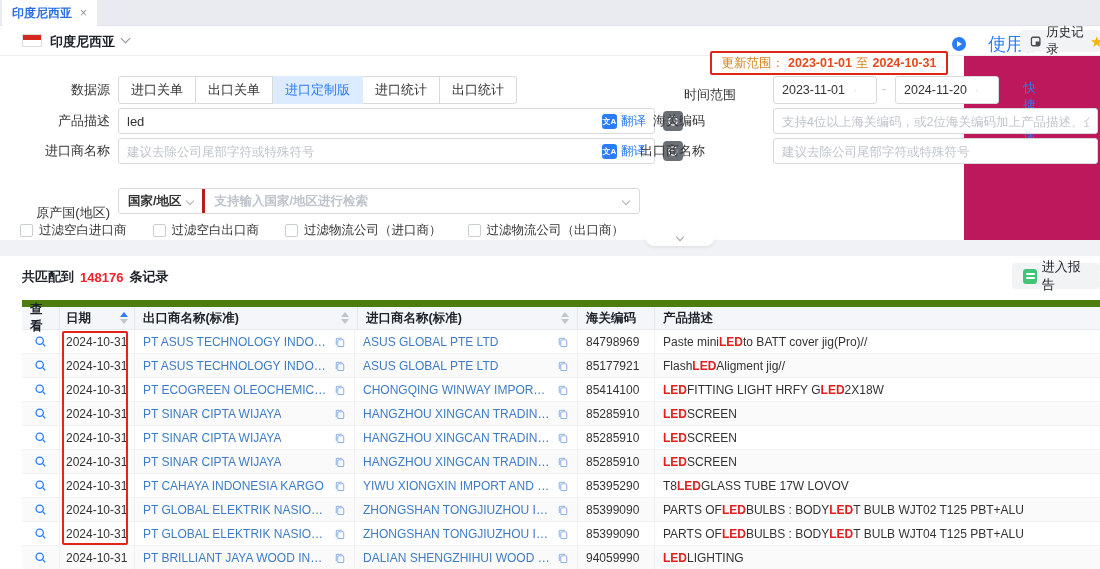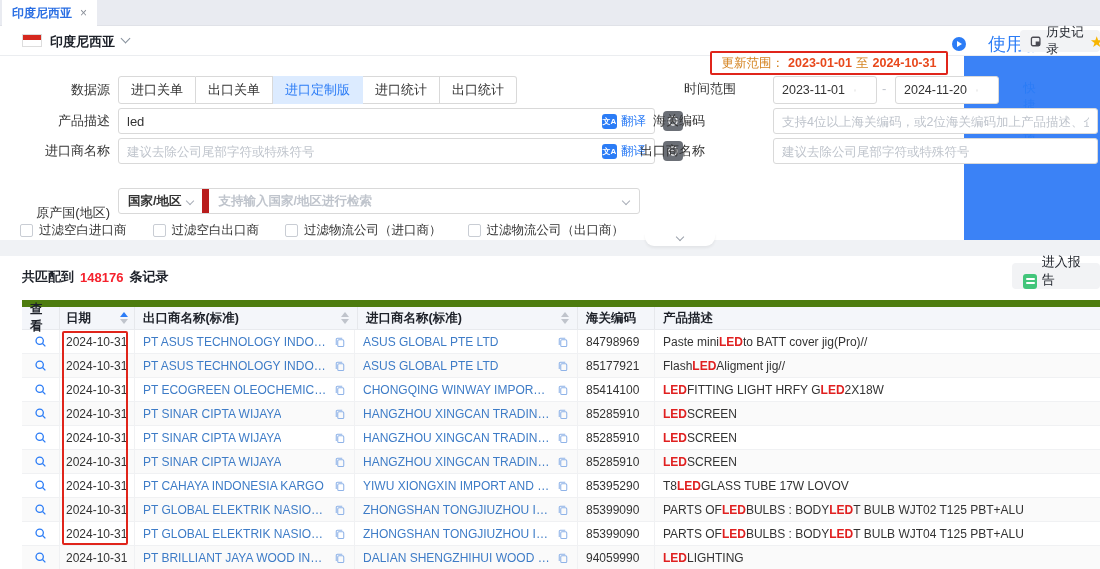--- a/index.html
+++ b/index.html
@@ -1,18 +1,18 @@
 <!DOCTYPE html>
 <html><head>
 <meta charset="utf-8">
 <style>
   * { margin:0; padding:0; box-sizing:border-box; }
   html,body { background:#fff; }
   body { font-family:"Liberation Sans","DejaVu Sans",sans-serif; color:#333; }
-  #app { position:relative; width:1100px; height:569px; overflow:hidden; background:#3b82f6; }
+  #app { position:relative; width:1100px; height:569px; overflow:hidden; background:#be185d; }
 
   
   .tabbar { position:absolute; left:0; top:0; width:1100px; height:26px; background:#e9ebf1; border-bottom:1px solid #e0e2e8; }
   .tab { position:absolute; left:2px; top:0; height:26px; padding:0 10px; background:#fff; display:flex; align-items:center; gap:8px; }
   .tab-title { color:#2b6fe3; font-size:12px; font-weight:700; }
   .tab-close { color:#8a8f99; font-size:12px; line-height:1; cursor:pointer; }
 
   
   .header { position:absolute; left:0; top:26px; width:1100px; height:30px; background:#fff; border-bottom:1px solid #ebedf0; }
   .flag { position:absolute; left:22px; top:8px; width:20px; height:13px; border:1px solid #ddd; background:linear-gradient(#d5281e 0 50%, #fff 50% 100%); }
@@ -50,40 +50,40 @@
      linear-gradient(#fff,#fff) left bottom/3.5px 3.5px no-repeat, linear-gradient(#fff,#fff) right bottom/3.5px 3.5px no-repeat; }
 
   .inp-wrap { position:absolute; height:26px; border:1px solid #d9d9d9; border-radius:3px; background:#fff; display:flex; align-items:center; }
   .inp-wrap input { flex:1; border:0; outline:0; font-size:13px; color:#333; font-family:inherit; padding:0 8px; background:transparent; min-width:0; }
   .inp-wrap input::placeholder { color:#bfc4cc; font-size:12.5px; }
   .translate { display:flex; align-items:center; gap:4px; padding-right:8px; color:#2b7cf6; font-size:12.5px; cursor:pointer; flex:none; }
   .tr-ic { width:15px; height:15px; background:#2b7cf6; border-radius:3px; color:#fff; font-size:8px; line-height:15px; text-align:center; font-weight:700; }
   .exact-btn { position:absolute; width:20px; height:20px; background:#6b6f76; border-radius:4px; display:flex; align-items:center; justify-content:center; cursor:pointer; }
 
   .origin-combo { position:absolute; left:118px; top:132px; width:522px; height:26px; border:1px solid #d9d9d9; border-radius:3px; display:flex; align-items:center; background:#fff; }
-  .origin-sel { display:flex; align-items:center; gap:6px; padding:0 9px; font-size:12.5px; font-weight:600; color:#333; border-right:7px solid #b91c1c; height:100%; cursor:pointer; }
+  .origin-sel { display:flex; align-items:center; gap:6px; padding:0 9px; font-size:12.5px; font-weight:600; color:#333; border-right:3px solid #b91c1c; height:100%; cursor:pointer; }
   .origin-sel .chev, .origin-combo-chev { width:6px; height:6px; border-color:#a9aeb8; }
   .origin-ph { flex:1; padding:0 9px; color:#bfc4cc; font-size:12.5px;font-weight:bold; }
   .origin-combo-chev { margin-right:10px; }
 
   .cb-row { position:absolute; left:20px; top:166px; display:flex; gap:26px; align-items:center; }
   .cb-item { display:flex; align-items:center; gap:6px; cursor:pointer;justify-content:space-between; }
   .cb-box { width:13px; height:13px; border:1px solid #c9cdd4; border-radius:2px; background:#fff; }
   .cb-label { font-size:12.5px; color:#333; }
 
   .collapse-tab { position:absolute; left:645px; top:233px; width:70px; height:13px; background:#fff; border-radius:0 0 9px 9px; box-shadow:0 2px 3px rgba(0,0,0,.06); display:flex; align-items:flex-start; justify-content:center; cursor:pointer; z-index:5; }
   .collapse-tab .chev { width:6px; height:6px; border-color:#9aa0aa; margin-top:1px; }
 
   .gray-band { position:absolute; left:0; top:240px; width:1100px; height:16px; background:#f0f2f5; }
 
   
   .results { position:absolute; left:0; top:256px; width:1100px; height:313px; background:#fff; }
   .res-head { position:absolute; left:22px; top:12px; font-size:13px; font-weight:700; color:#1d2129; display:flex; gap:6px; align-items:center; }
   .res-count { color:#f5222d; }
-  .report-btn { position:absolute; left:1012px; top:7px; height:26px; padding:0 11px; background:#f2f3f5; border-radius:4px; display:flex; align-items:flex-end; gap:5px; font-size:13px; color:#1d2129; cursor:pointer; }
+  .report-btn { position:absolute; left:1012px; top:7px; height:26px; padding:0 11px; background:#f2f3f5; border-radius:4px; display:flex; align-items:center; gap:5px; font-size:13px; color:#1d2129; cursor:pointer; }
   .rep-ic { width:15px; height:15px; background:#42c57a; border-radius:3px; position:relative; }
   .rep-ic::after { content:""; position:absolute; left:3px; top:4px; width:9px; height:2px; background:#fff; box-shadow:0 4px 0 #fff; border-radius:1px; }
 
   
   .table { position:absolute; left:22px; top:44px; width:1078px; }
   .thead { display:flex; height:30px; background:#f4f6fa; border-top:7px solid #4d7c0f; border-bottom:1px solid #e8eaee; align-items:center; }
   .th { font-size:12.5px; color:#1d2129; font-weight:700; display:flex; align-items:center; padding:0 8px; height:100%; border-right:1px solid #e6e8ec; }
   .th:last-child { border-right:0; }
   .trow { display:flex; height:24px; align-items:center; border-bottom:1px solid #f0f1f3; background:#fff; }
   .trow.alt { background:#fafafa; }
@@ -147,21 +147,21 @@
 
     <span class="flabel" style="left:20px; top:21px;">数据源</span>
     <div class="seg">
         <div class="ds-btn">进口关单</div>
         <div class="ds-btn">出口关单</div>
         <div class="ds-btn active">进口定制版</div>
         <div class="ds-btn">进口统计</div>
         <div class="ds-btn">出口统计</div>
       </div>
 
-    <span class="flabel time-label" style="width:60px;">时间范围</span>
+    <span class="flabel time-label" style="width:60px;margin-top:6px;">时间范围</span>
     <div class="date-box" style="left:773px;">
       <input value="2023-11-01" style="">
       <svg width="13" height="13" viewBox="0 0 16 16">
           <rect x="2" y="3" width="12" height="11" rx="1.5" fill="none" stroke="#bfbfbf" stroke-width="1.3"></rect>
           <line x1="2" y1="6.5" x2="14" y2="6.5" stroke="#bfbfbf" stroke-width="1.3"></line>
           <line x1="5.5" y1="1.5" x2="5.5" y2="4" stroke="#bfbfbf" stroke-width="1.3"></line>
           <line x1="10.5" y1="1.5" x2="10.5" y2="4" stroke="#bfbfbf" stroke-width="1.3"></line>
         </svg>
     </div>
     <span class="date-dash">-</span>

